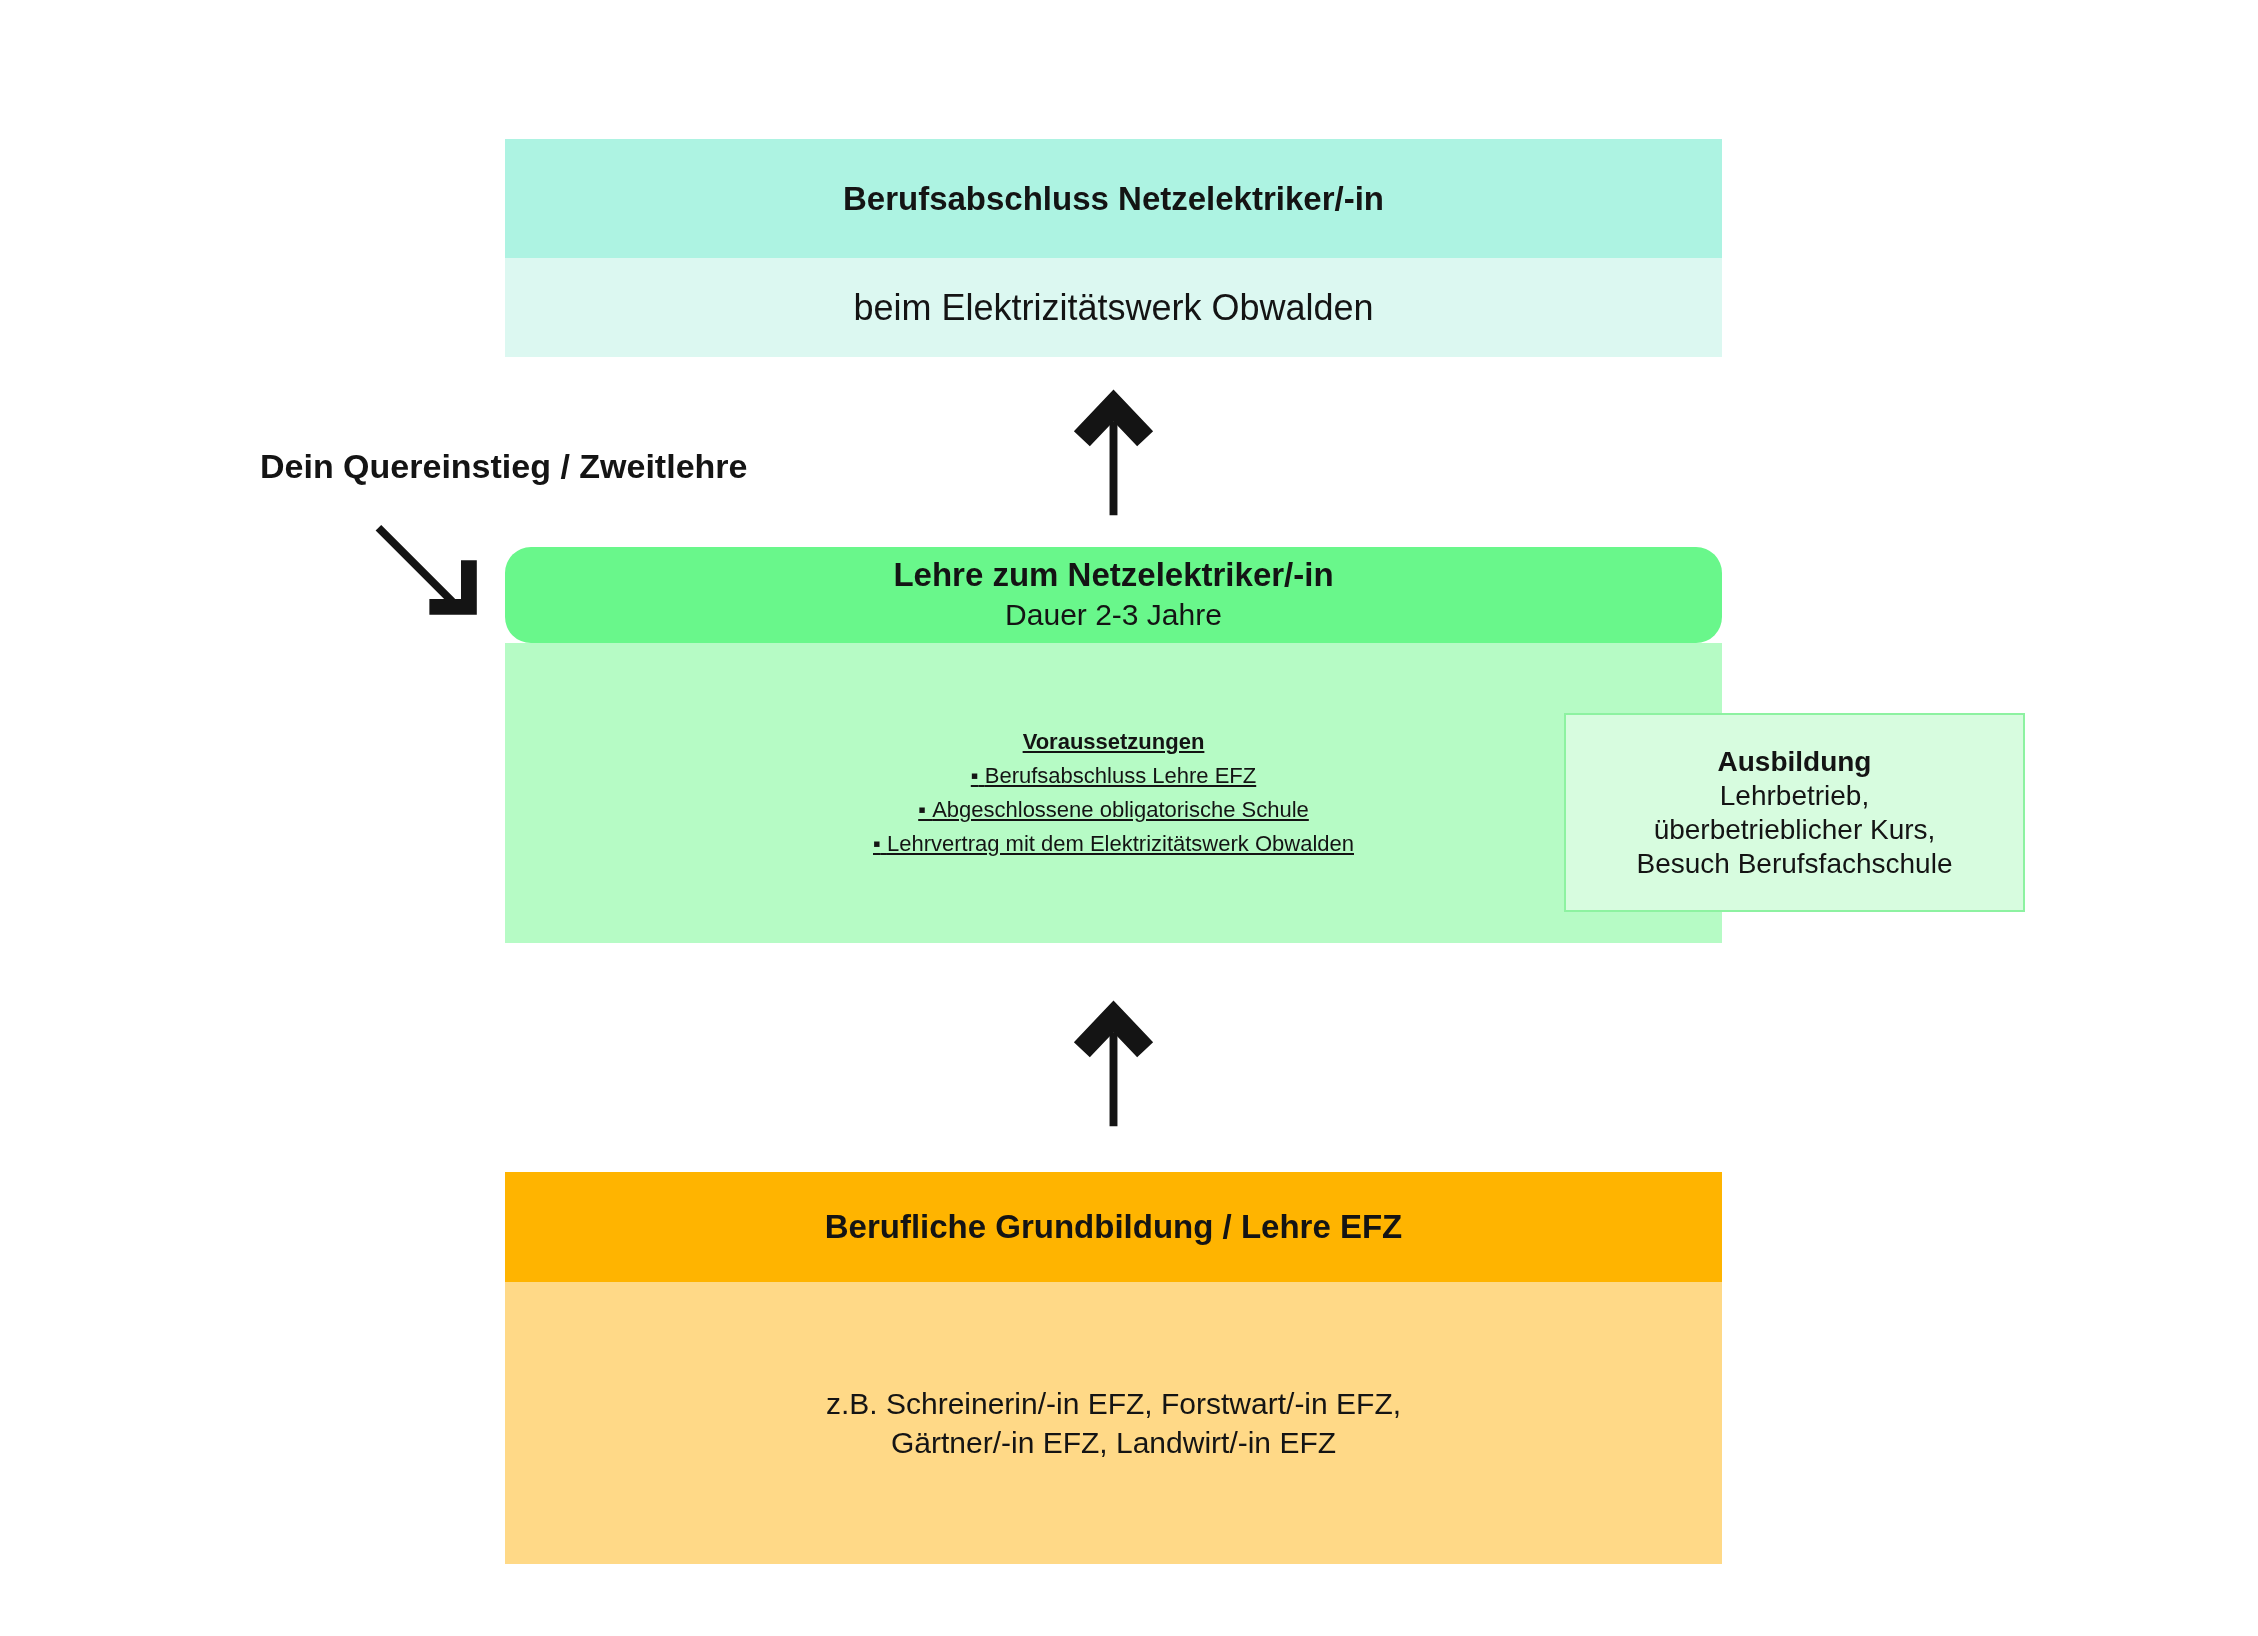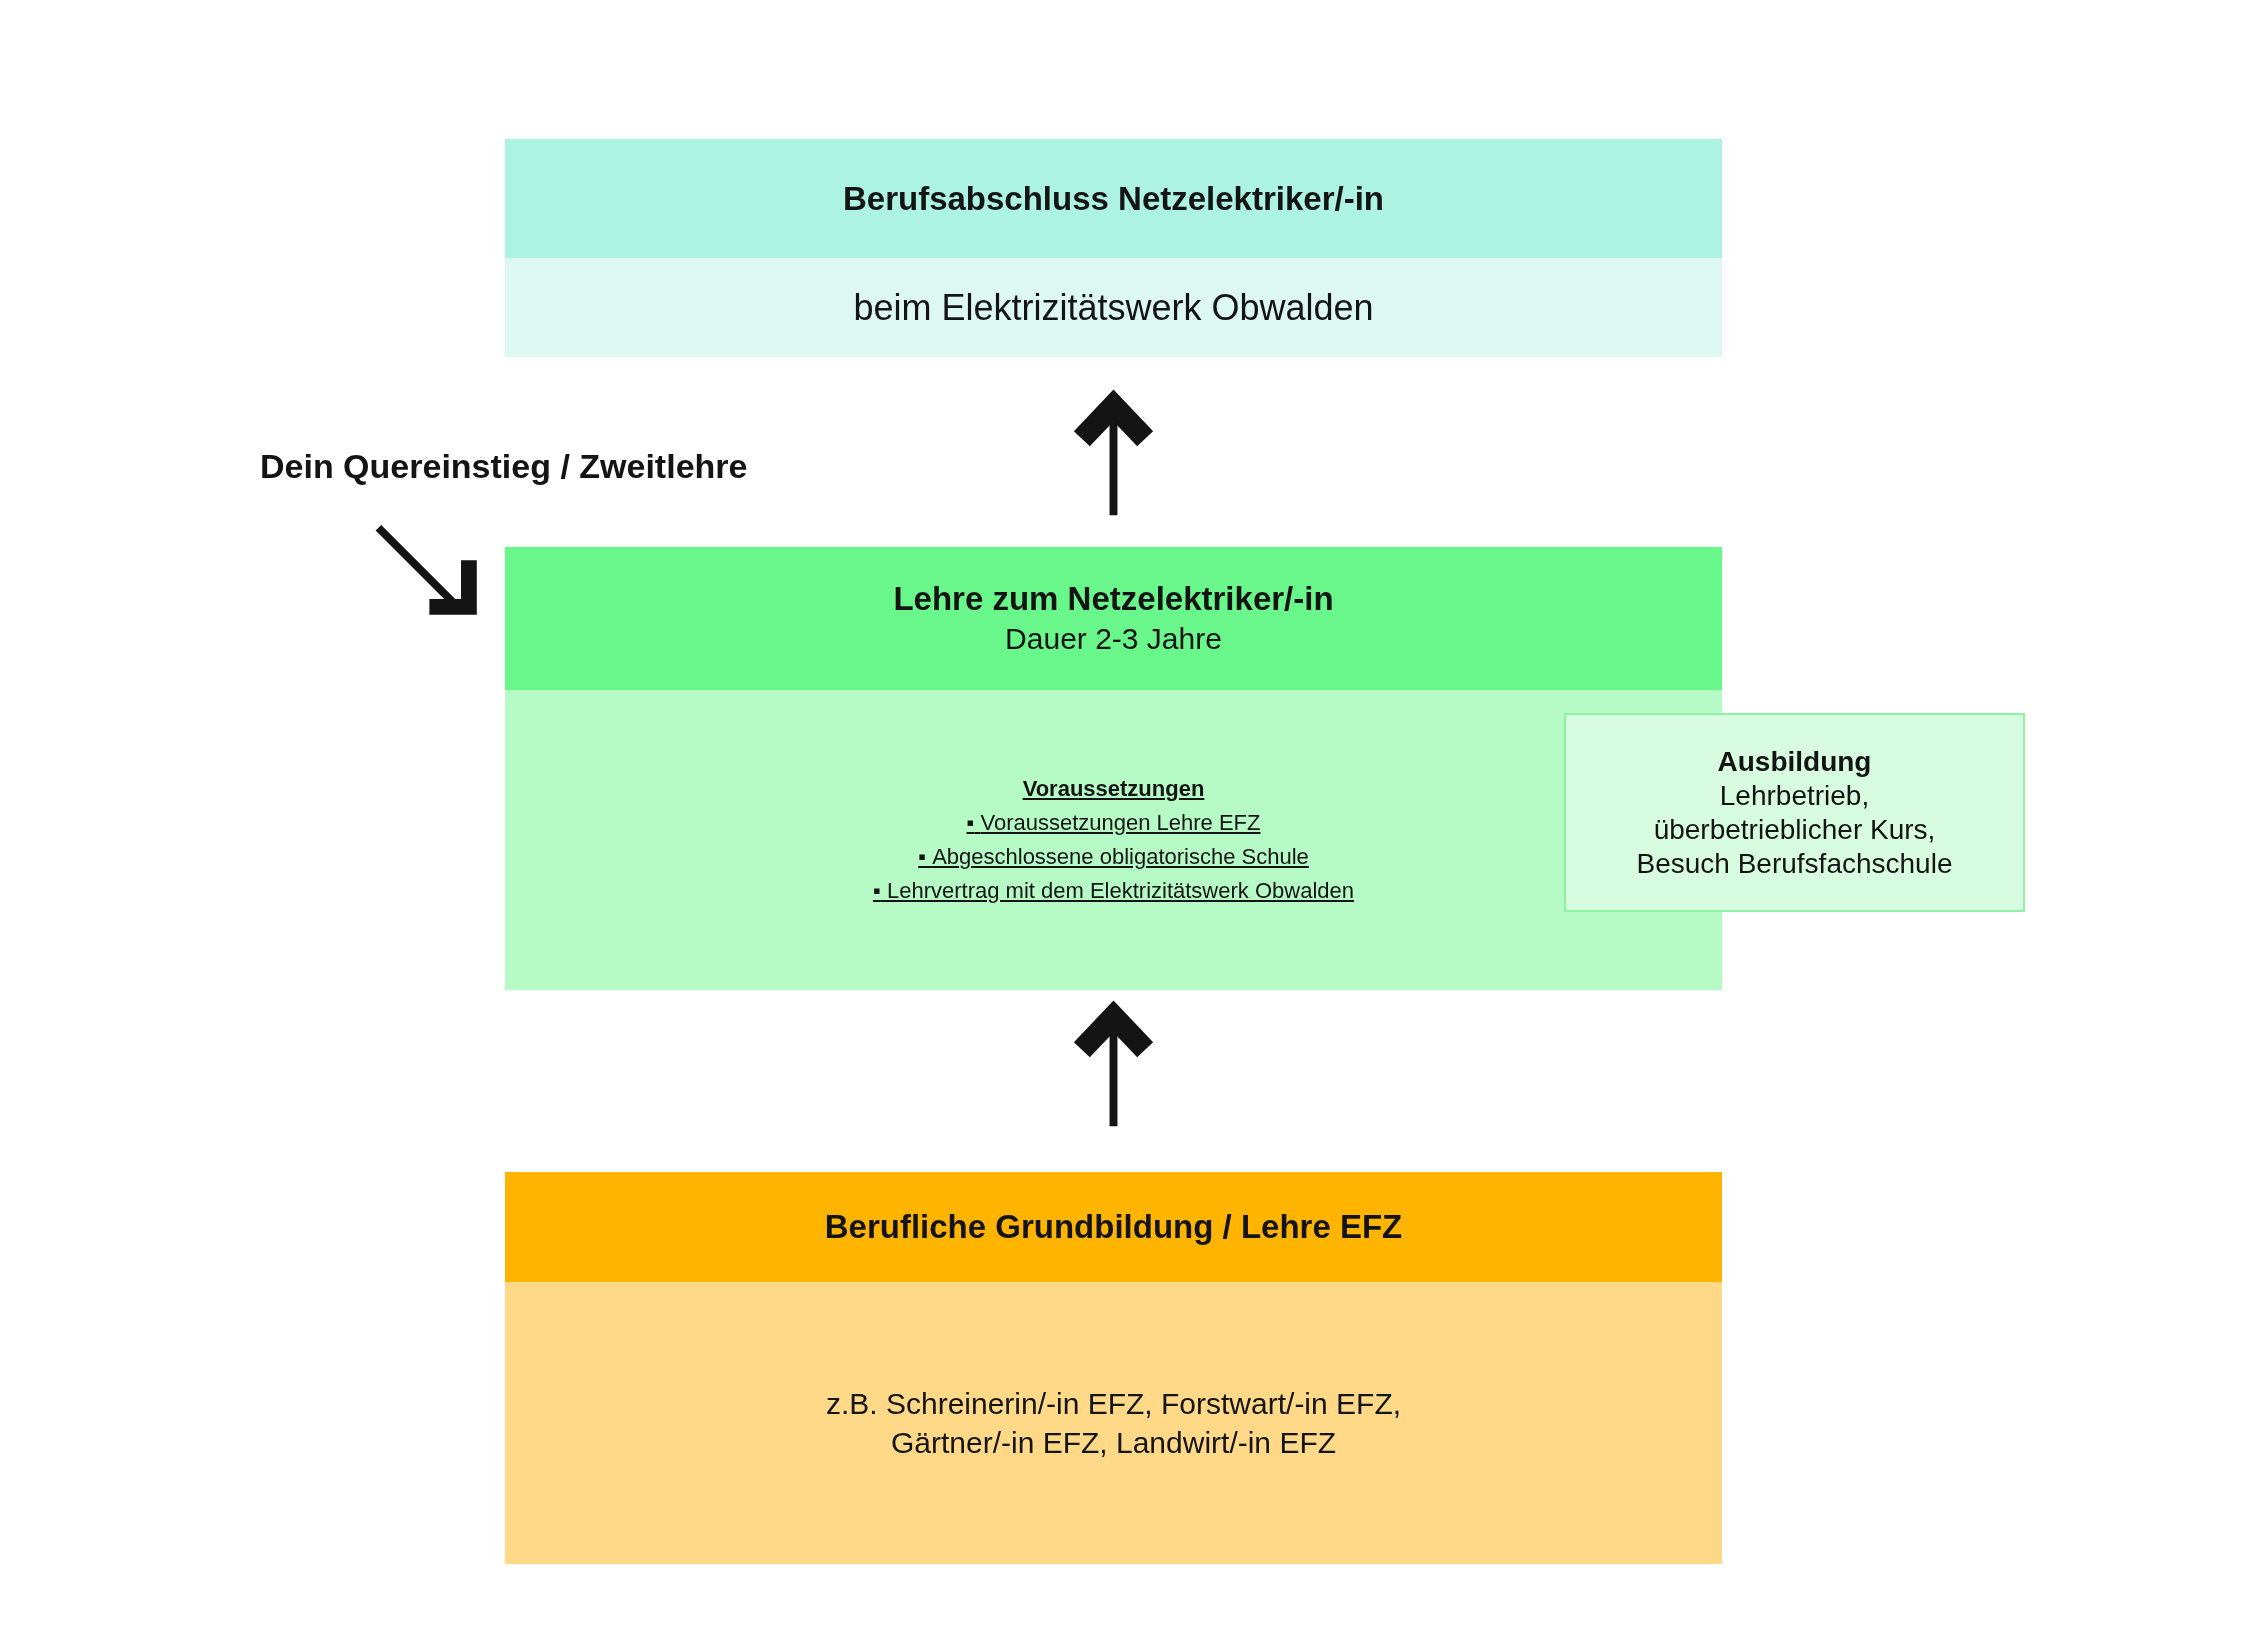--- a/index.html
+++ b/index.html
@@ -23,21 +23,21 @@
   .stage-body{display:flex;flex-direction:column;align-items:center;justify-content:center;
     text-align:center;font-weight:normal;}
 
   
   .box-abschluss{top:139px;}
   .box-abschluss .stage-header{height:119px;background:var(--teal-header);font-size:33px;}
   .box-abschluss .stage-body{height:99px;background:var(--teal-body);font-size:36px;}
 
   
   .box-lehre{top:547px;}
-  .box-lehre .stage-header{height:143px;background:var(--green-header);font-size:33px;line-height:40px;}
+  .box-lehre .stage-header{height:96px;background:var(--green-header);font-size:33px;line-height:40px;border-radius:26px;}
   .box-lehre .stage-header .subtitle{font-weight:normal;font-size:30px;}
   .box-lehre .stage-body{height:300px;background:var(--green-body);font-size:22px;line-height:34px;text-decoration:underline;}
   .box-lehre .stage-body .req-title{font-weight:bold;}
 
   
   .box-ausbildung{position:absolute;left:1564px;top:713px;width:461px;height:199px;
     background:var(--green-light);border:2.6px solid var(--green-border);box-sizing:border-box;
     display:flex;flex-direction:column;align-items:center;justify-content:center;
     text-align:center;font-size:28px;line-height:34px;}
   .box-ausbildung .aus-title{font-weight:bold;}
@@ -87,21 +87,21 @@
     </svg>
   </div>
 
   <div class="stage-box box-lehre">
     <div class="stage-header">
       <span>Lehre zum Netzelektriker/-in</span>
       <span class="subtitle">Dauer 2-3 Jahre</span>
     </div>
     <div class="stage-body">
       <span class="req-title">Voraussetzungen</span>
-      <span><span>▪</span>&nbsp;<span>Voraussetzungen Lehre EFZ</span></span>
+      <span><span>▪</span>&nbsp;<span>Berufsabschluss Lehre EFZ</span></span>
       <span><span>▪</span>&nbsp;<span>Abgeschlossene obligatorische Schule</span></span>
       <span><span>▪</span>&nbsp;<span>Lehrvertrag mit dem Elektrizitätswerk Obwalden</span></span>
     </div>
   </div>
 
   <div class="box-ausbildung">
     <span class="aus-title">Ausbildung</span>
     <span>Lehrbetrieb,</span>
     <span>überbetrieblicher Kurs,</span>
     <span>Besuch Berufsfachschule</span>

